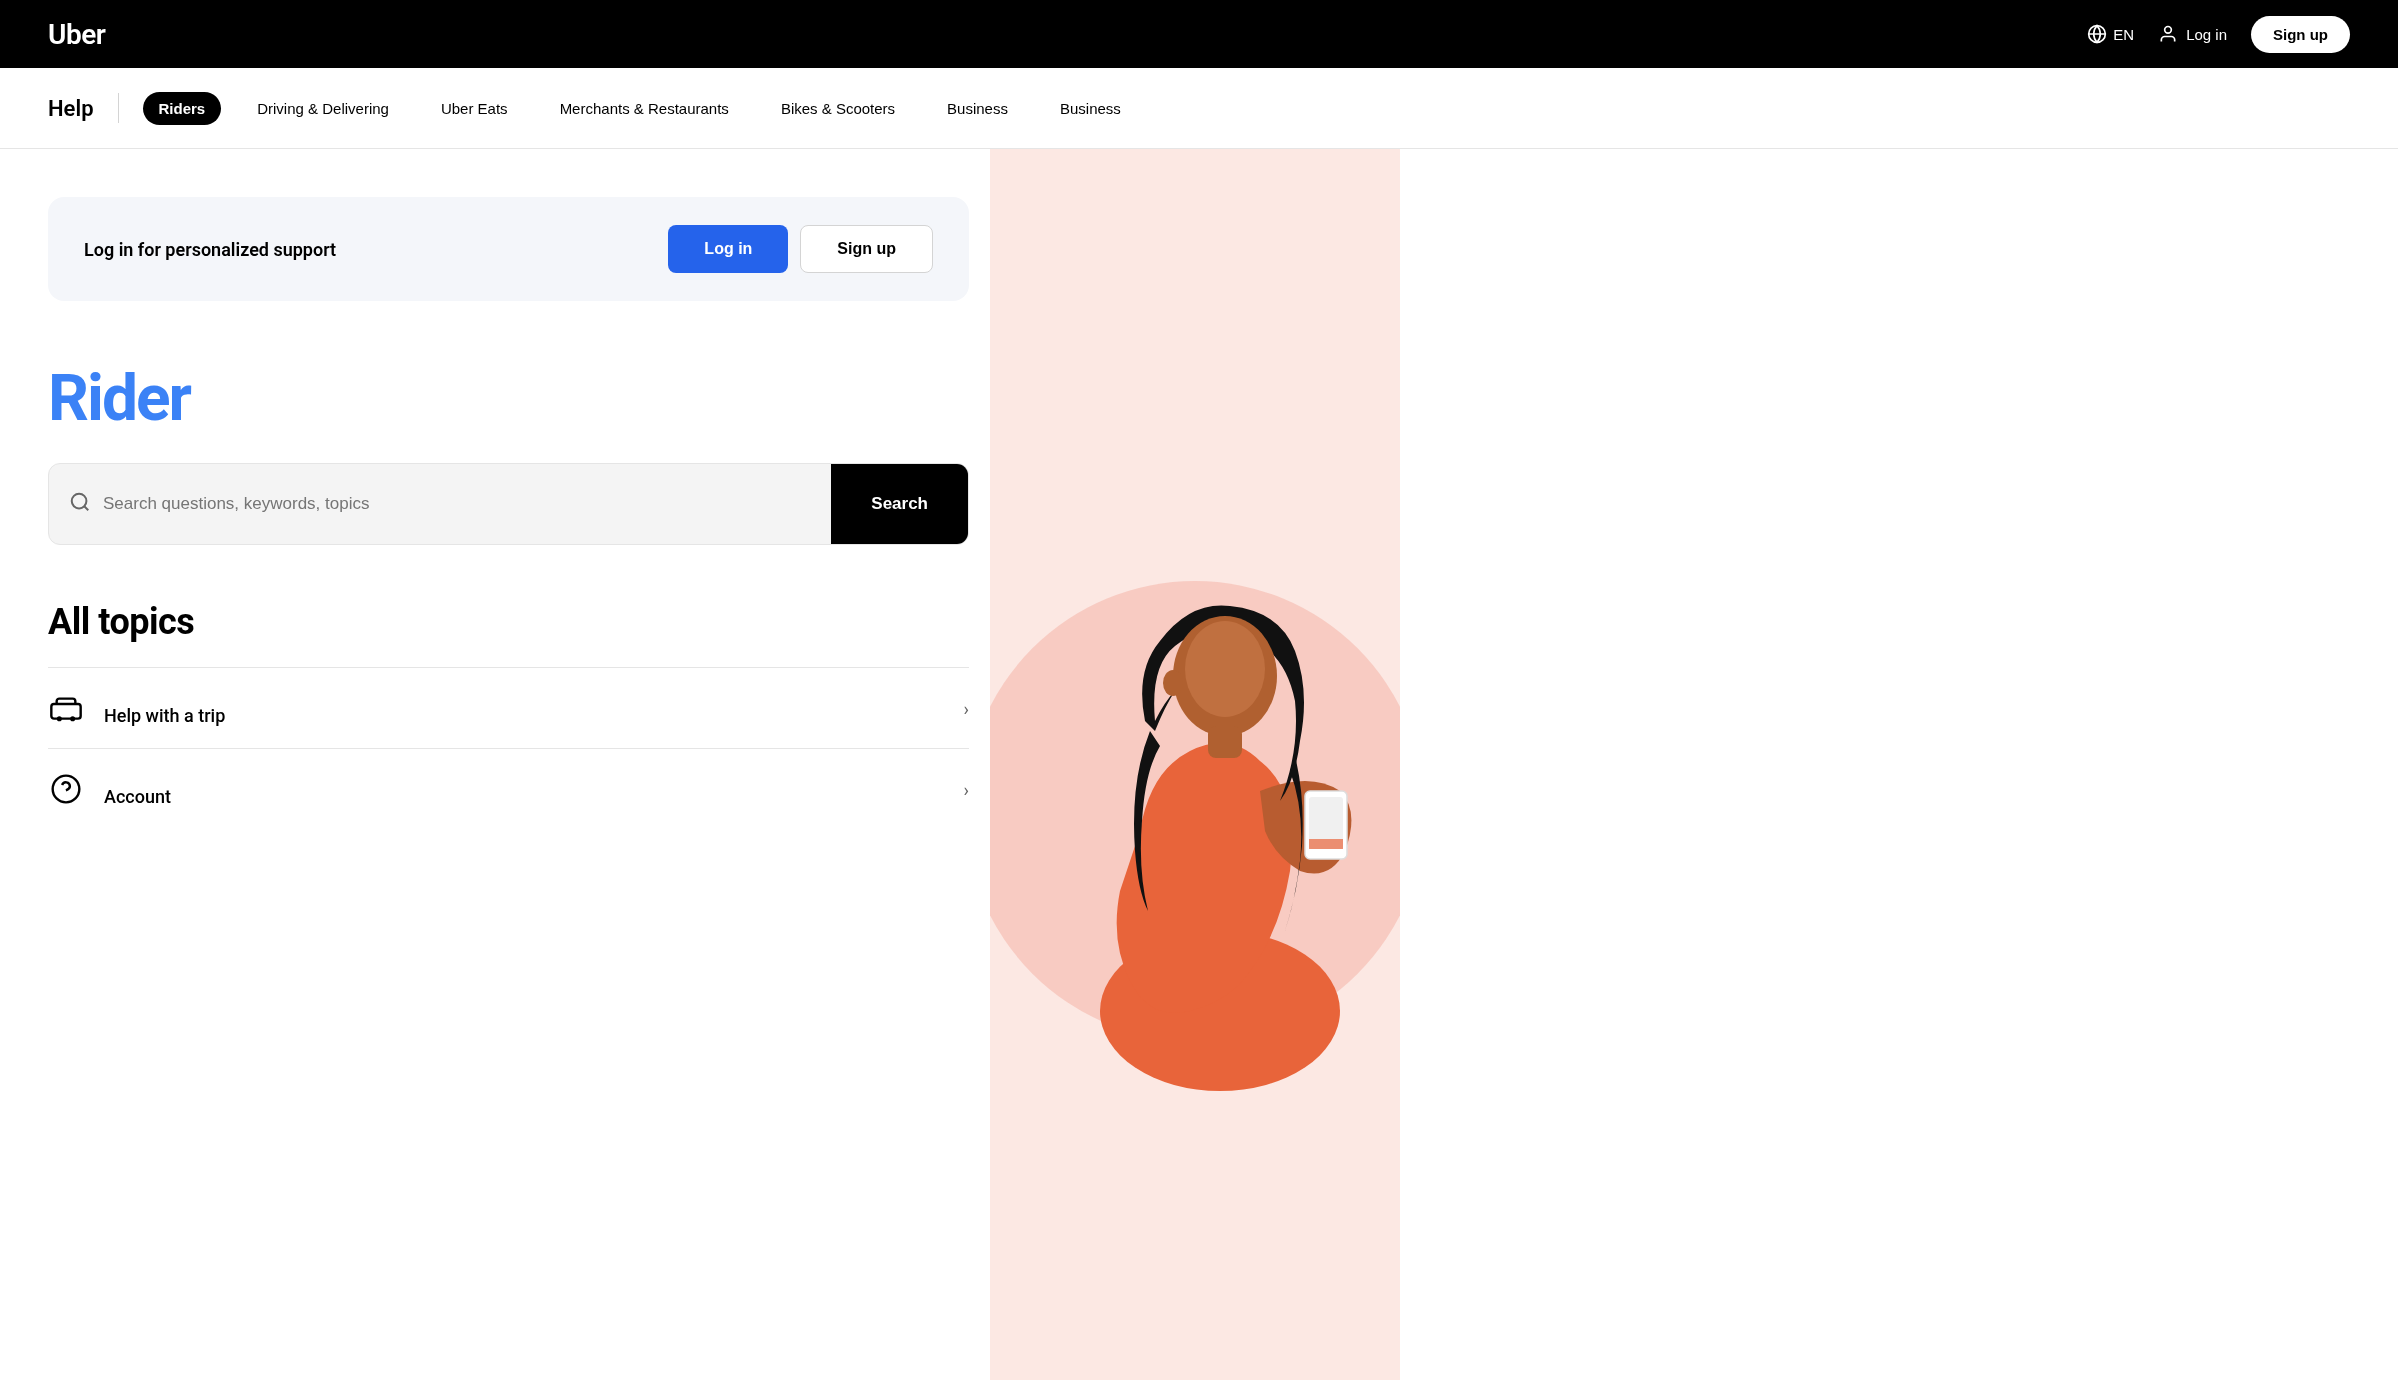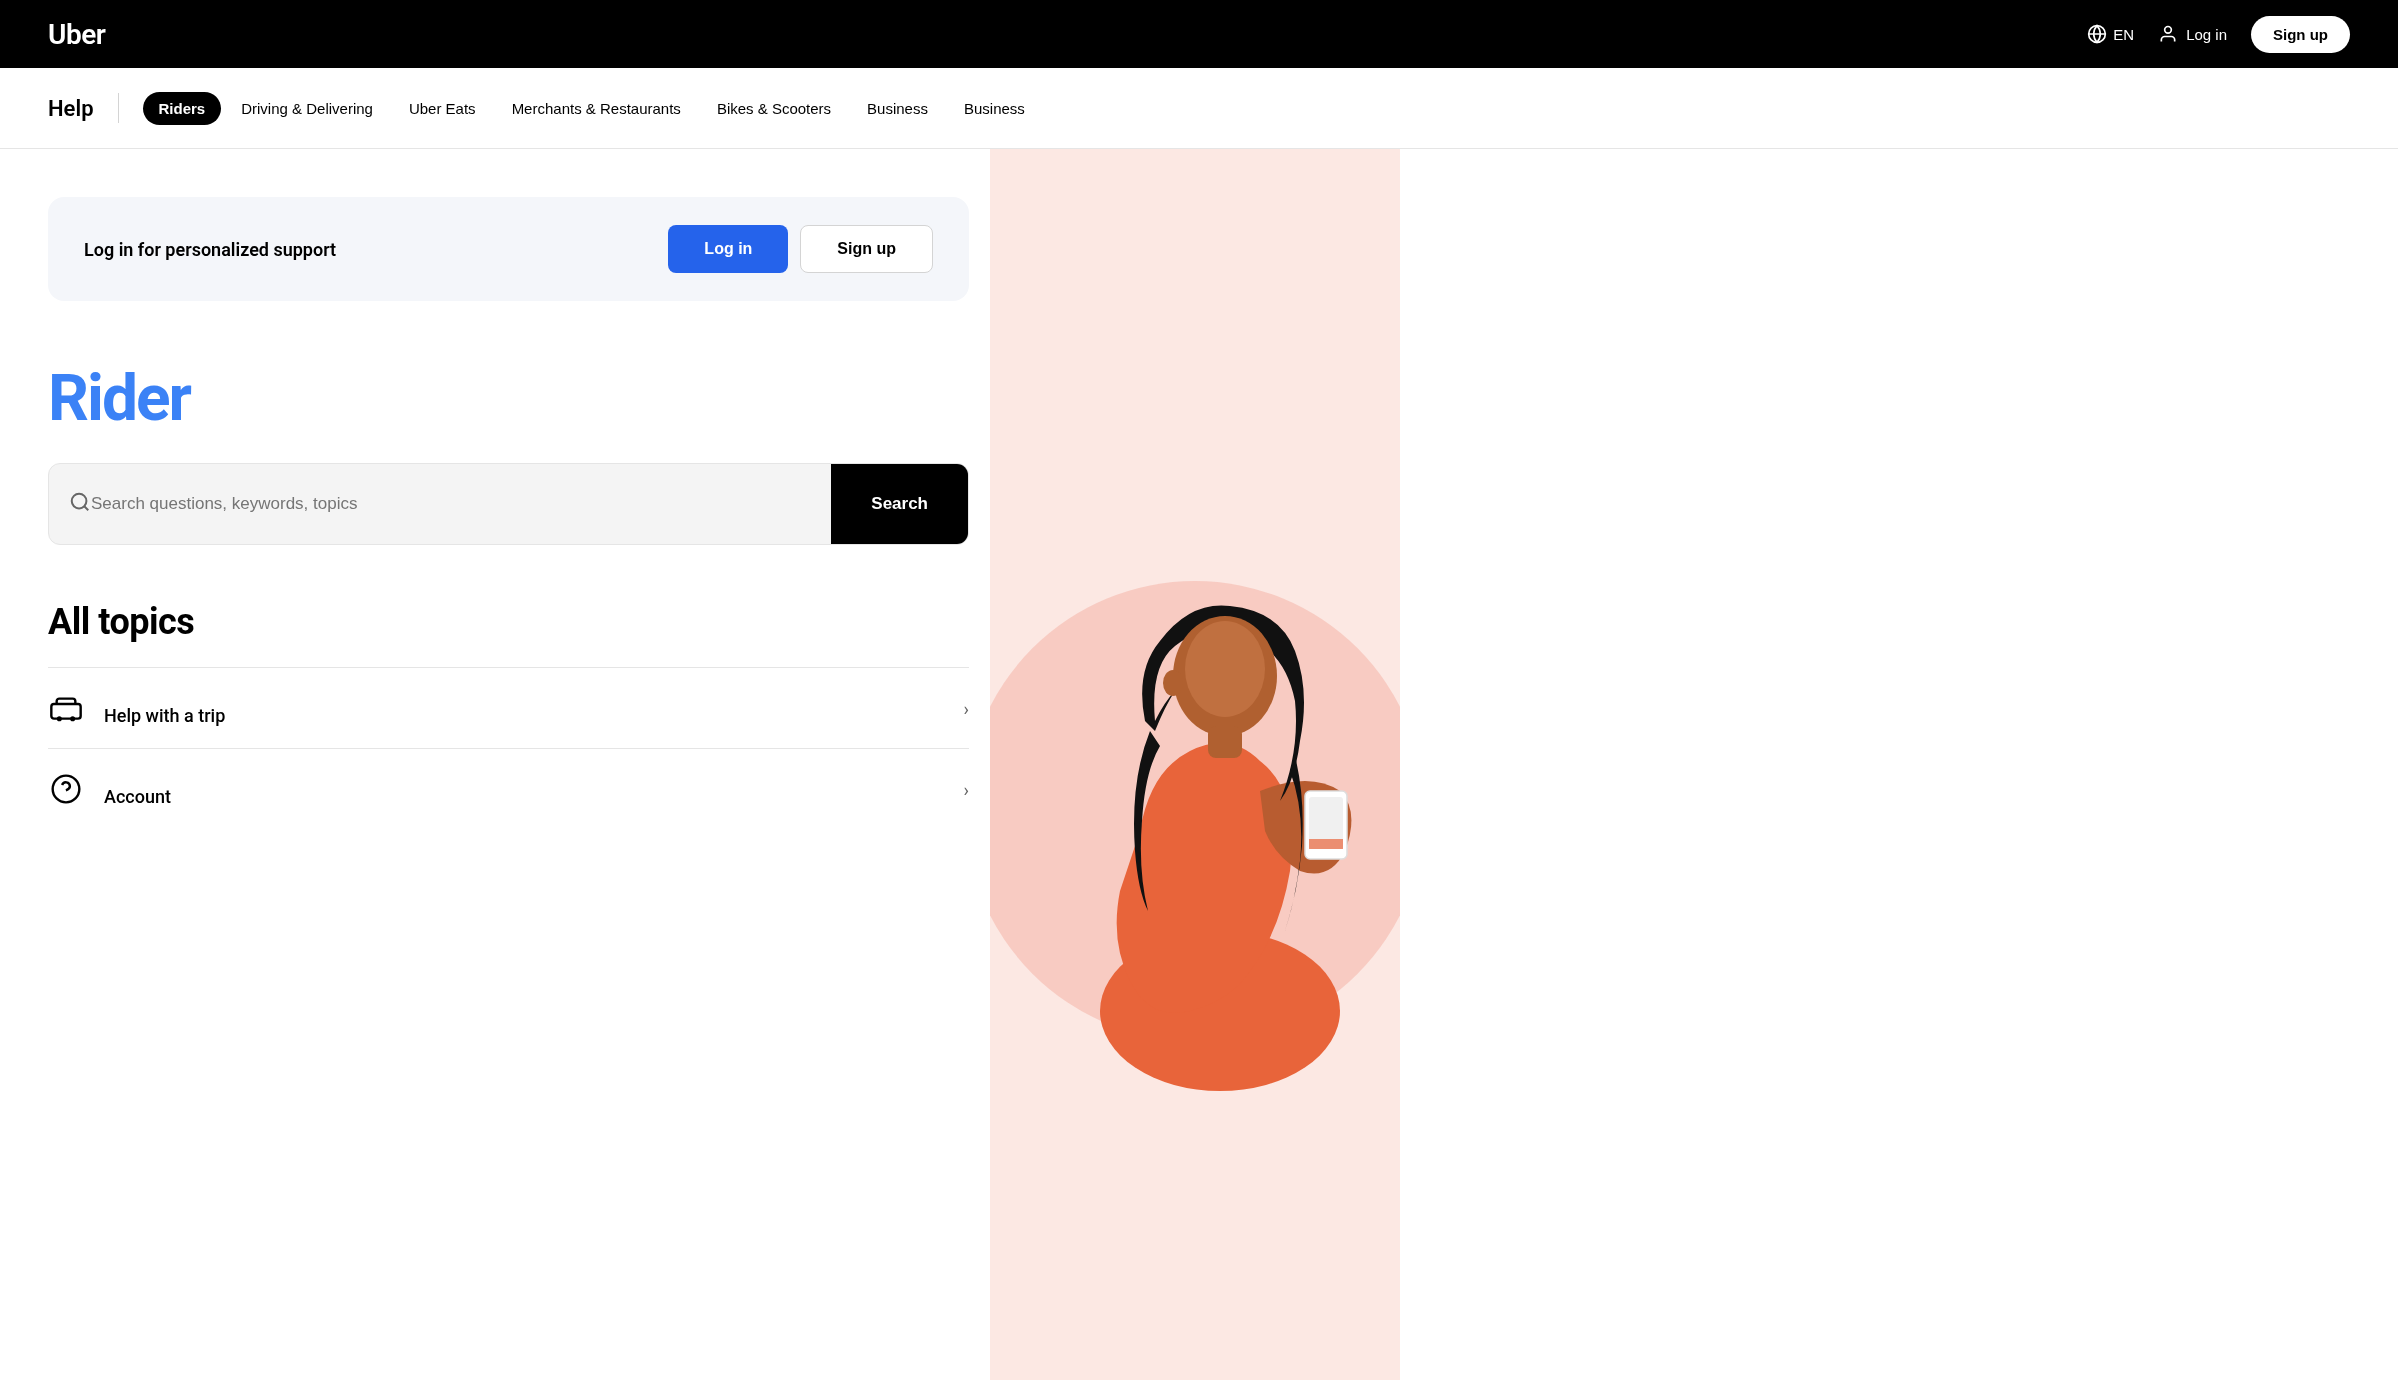--- a/index.html
+++ b/index.html
@@ -77,21 +77,21 @@
     }
     .nav-divider {
       width: 1px;
       height: 30px;
       background: #d4d4d4;
       margin-right: 24px;
     }
     .nav-items {
       display: flex;
       align-items: center;
-      gap: 4px;
+      gap: 20px;
     }
     .nav-item {
       padding: 8px 16px;
       font-size: 15px;
       color: #000;
       cursor: pointer;
       border-radius: 50px;
       background: none;
       border: none;
       font-weight: 500;
@@ -171,20 +171,21 @@
       border-radius: 12px;
       overflow: hidden;
       border: 1px solid #e5e5e5;
       background: #f4f4f4;
     }
     .search-inner {
       flex: 1;
       display: flex;
       align-items: center;
       padding: 0 20px;
+      gap: 12px;
     }
     .search-icon-wrap {
       color: #666;
       flex-shrink: 0;
     }
     .search-input {
       flex: 1;
       border: none;
       background: transparent;
       font-size: 17px;

